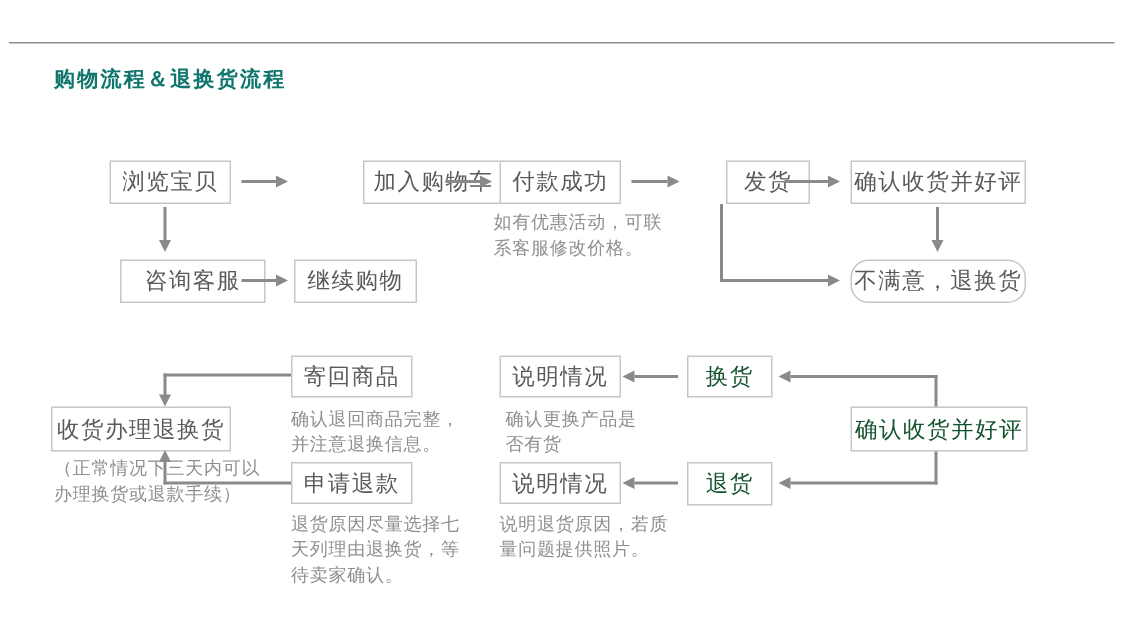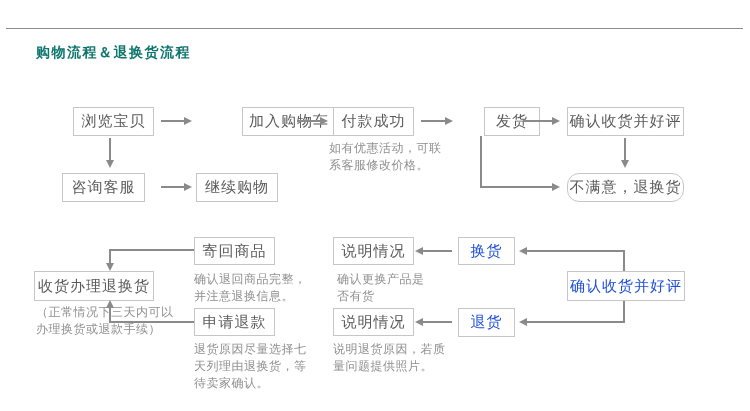--- a/index.html
+++ b/index.html
@@ -10,21 +10,21 @@
   .divider { position:absolute; left:6px; top:28px; width:737px; height:1px; background:#8d8d8d; }
   .title {
     position:absolute; left:36px; top:44px; font-size:14px; font-weight:bold;
     color:#0f766e; letter-spacing:1.5px; white-space:nowrap;
   }
   .node {
     position:absolute; box-sizing:border-box; border:1px solid #c6c6c6; background:#ffffff;
     color:#5a5a5a; font-size:15px; letter-spacing:1px; text-align:center;
     display:flex; align-items:center; justify-content:center; white-space:nowrap;
   }
-  .node.red { color:#1d4ed8; }
+  .node.red { color:#14532d; }
   .note {
     position:absolute; font-size:12px; color:#8f8f8f; line-height:17px;
     letter-spacing:0.5px;
   }
   .hl { position:absolute; height:2px; background:#8a8a8a; }
   .vl { position:absolute; width:2px; background:#8a8a8a; }
   .ah { position:absolute; width:0; height:0; }
   .ah.r { border-top:4px solid transparent; border-bottom:4px solid transparent; border-left:8px solid #8a8a8a; }
   .ah.l { border-top:4px solid transparent; border-bottom:4px solid transparent; border-right:8px solid #8a8a8a; }
   .ah.d { border-left:4px solid transparent; border-right:4px solid transparent; border-top:8px solid #8a8a8a; }
@@ -37,21 +37,21 @@
 
   <div class="divider"></div>
   <div class="title">购物流程＆退换货流程</div>
 
   <div class="node" style="left:73px;top:107px;width:81px;height:29px;">浏览宝贝</div>
   <div class="node" style="left:196px;top:107px;width:94px;height:29px;margin-left:46px;">加入购物车</div>
   <div class="node" style="left:333px;top:107px;width:81px;height:29px;">付款成功</div>
   <div class="node" style="left:460px;top:107px;width:56px;height:29px;margin-left:24px;">发货</div>
   <div class="node" style="left:567px;top:107px;width:117px;height:29px;">确认收货并好评</div>
 
-  <div class="node" style="left:62px;top:173px;width:83px;height:29px;">咨询客服</div>
+  <div class="node" style="left:80px;top:173px;width:97px;height:29px;">咨询客服</div>
   <div class="node" style="left:196px;top:173px;width:82px;height:29px;">继续购物</div>
   <div class="node" style="left:567px;top:173px;width:117px;height:29px;border-radius:12px;">不满意，退换货</div>
 
   <div class="node" style="left:194px;top:237px;width:81px;height:28px;">寄回商品</div>
   <div class="node" style="left:333px;top:237px;width:81px;height:28px;">说明情况</div>
   <div class="node red" style="left:458px;top:237px;width:57px;height:28px;">换货</div>
 
   <div class="node" style="left:34px;top:271px;width:120px;height:30px;">收货办理退换货</div>
   <div class="node red" style="left:567px;top:271px;width:118px;height:30px;">确认收货并好评</div>
 

